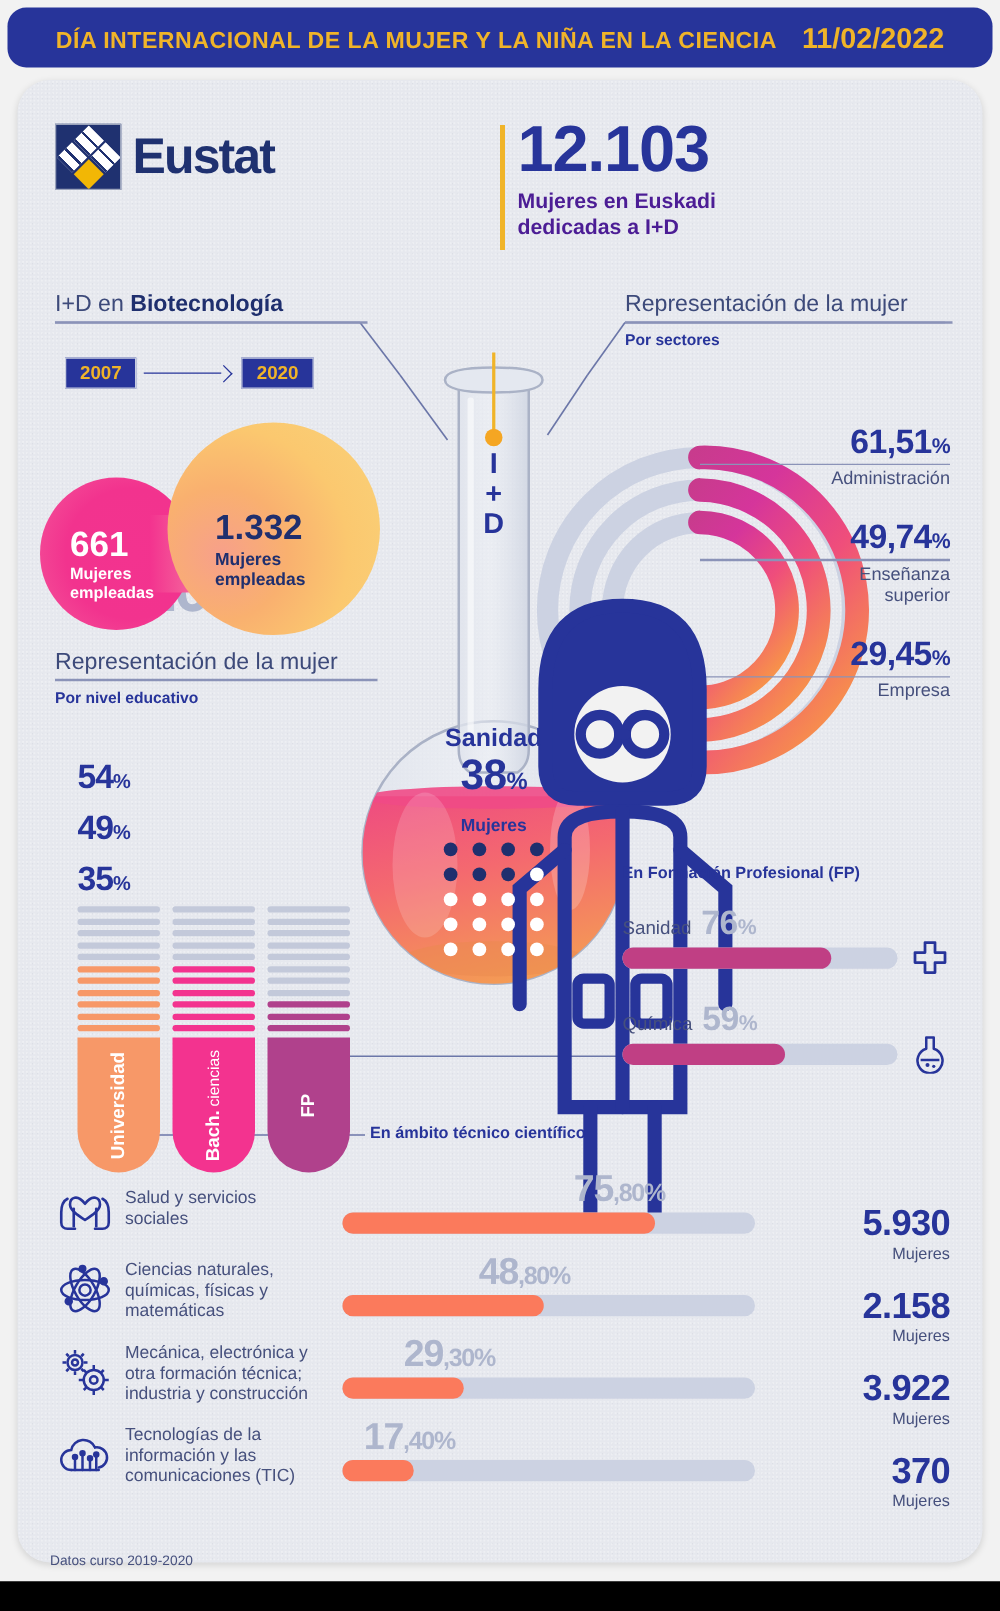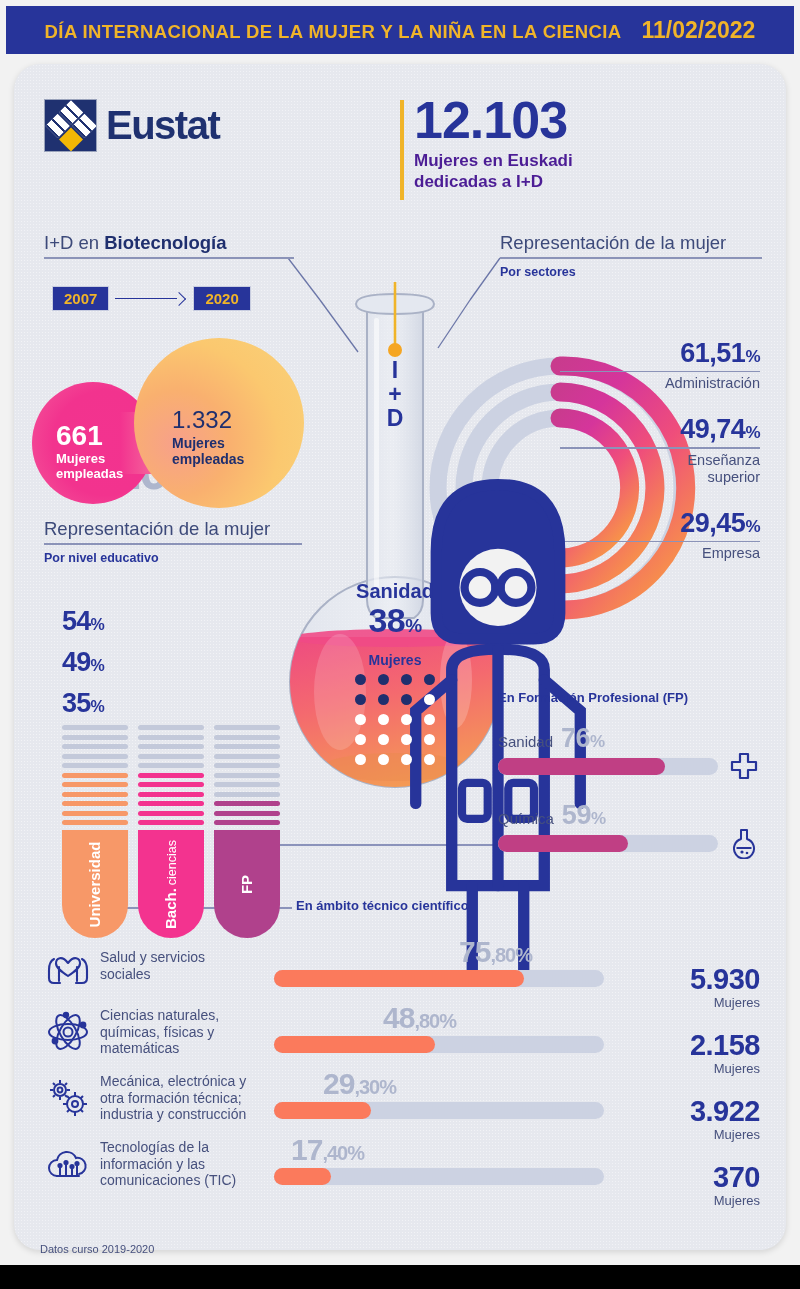--- a/index.html
+++ b/index.html
@@ -13,21 +13,21 @@
     position: absolute; left: 0; top: 0;
     width: 800px; height: 1265px;
     background: #f2f2f2;
     overflow: hidden;
   }
   
   .topbar {
     position: absolute; left: 6px; top: 6px;
     width: 788px; height: 48px;
     background: #27349a;
-    display: flex; align-items: center; justify-content: center;
+    display: flex; align-items: center; justify-content: center; border-radius: 15px;
   }
   .topbar-inner { display: flex; align-items: baseline; gap: 20px; }
   .topbar-title {
     color: #f0b429; font-size: 18.5px; font-weight: bold;
     letter-spacing: .4px; white-space: nowrap;
   }
   .topbar-date { color: #f0b429; font-size: 23px; font-weight: bold; }
 
   
   .card {
@@ -118,21 +118,21 @@
   .blob-neck {
     position:absolute; left:96px; top:82px; width:80px; height:62px;
     background: linear-gradient(90deg,#f3338f 0%, #f4629b 40%, #f88f84 75%, #f9a87b 100%);
     z-index:2;
   }
   .blob-label { position:absolute; z-index:3; text-align:left; }
   .bl-small { left:32px; top:92px; color:#fff; }
   .bl-small .n { font-size:28px; font-weight:bold; line-height:1; }
   .bl-small .t { font-size:13px; font-weight:bold; line-height:1.12; margin-top:2px; }
   .bl-big { left:148px; top:78px; color:#1f2f6e; }
-  .bl-big .n { font-size:24px; font-weight:normal; line-height:1; }
+  .bl-big .n { font-size:28px; font-weight:bold; line-height:1; }
   .bl-big .t { font-size:14px; font-weight:bold; line-height:1.15; margin-top:3px; }
 
   
   .arcs { position:absolute; left:418px; top:330px; width:330px; height:330px; }
   .arcs svg { width:330px; height:330px; display:block; }
 
   .sectorlist { position:absolute; left:560px; top:338px; width:200px; }
   .sector { margin-bottom:22px; text-align:right; }
   .sector .pct { font-size:27px; font-weight:bold; color:#27349a; letter-spacing:-.5px; }
   .sector .pct .sm { font-size:17px; }

